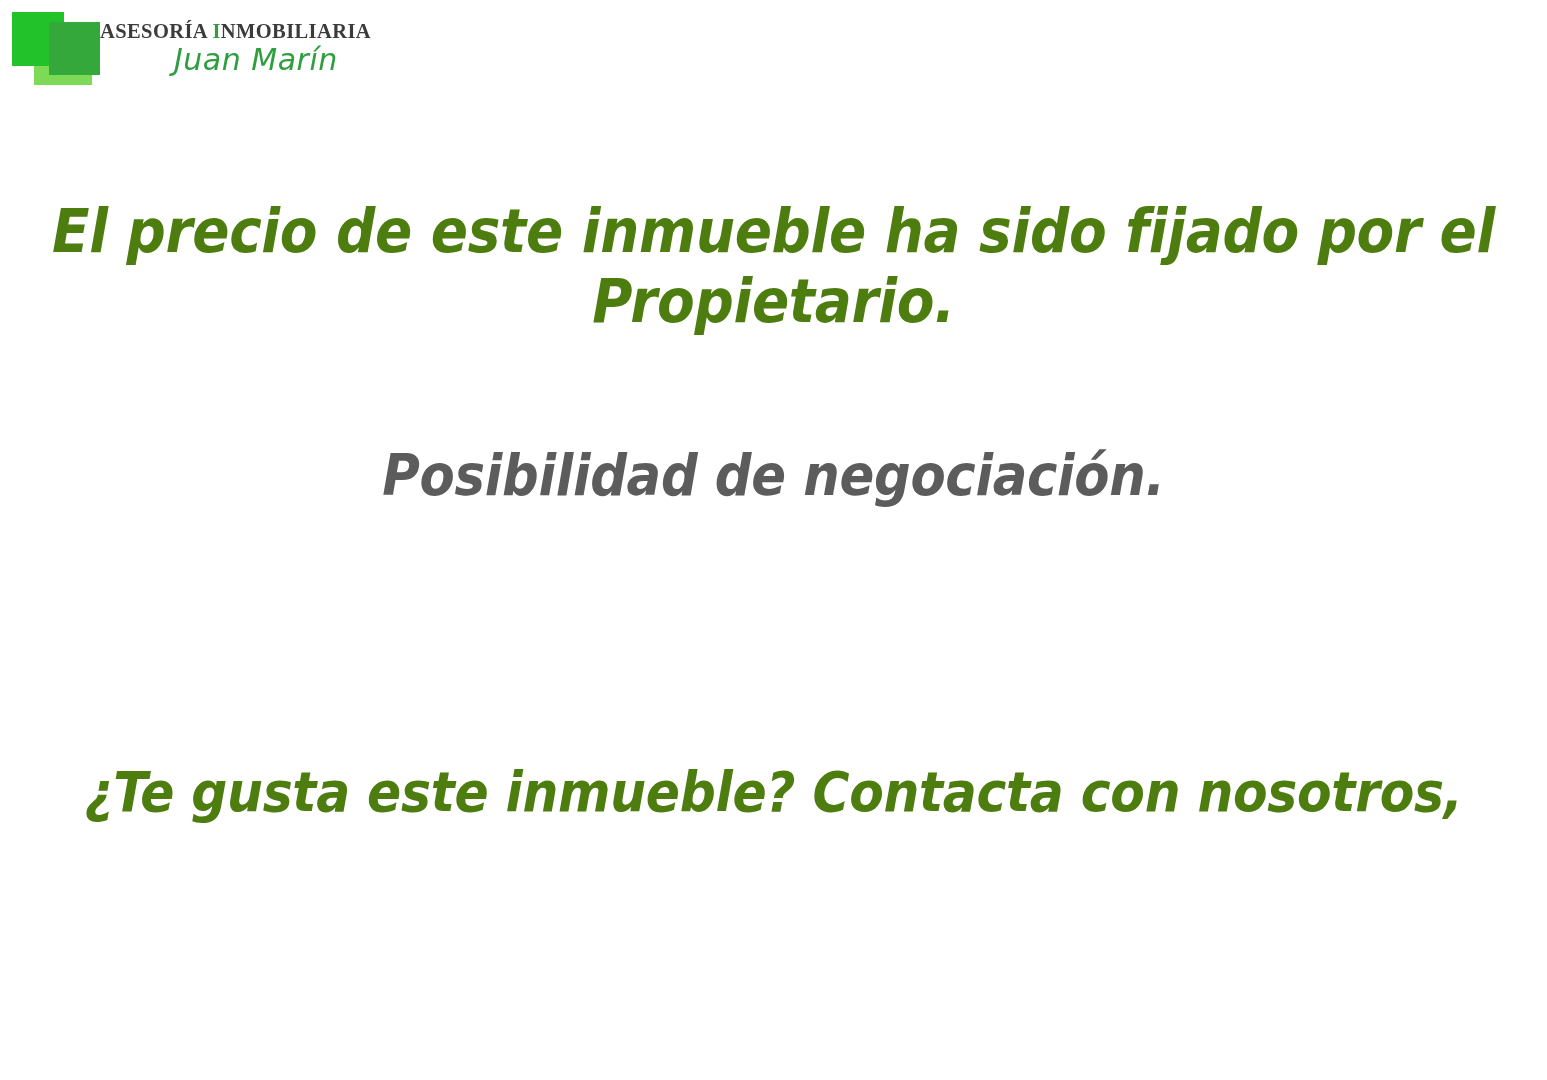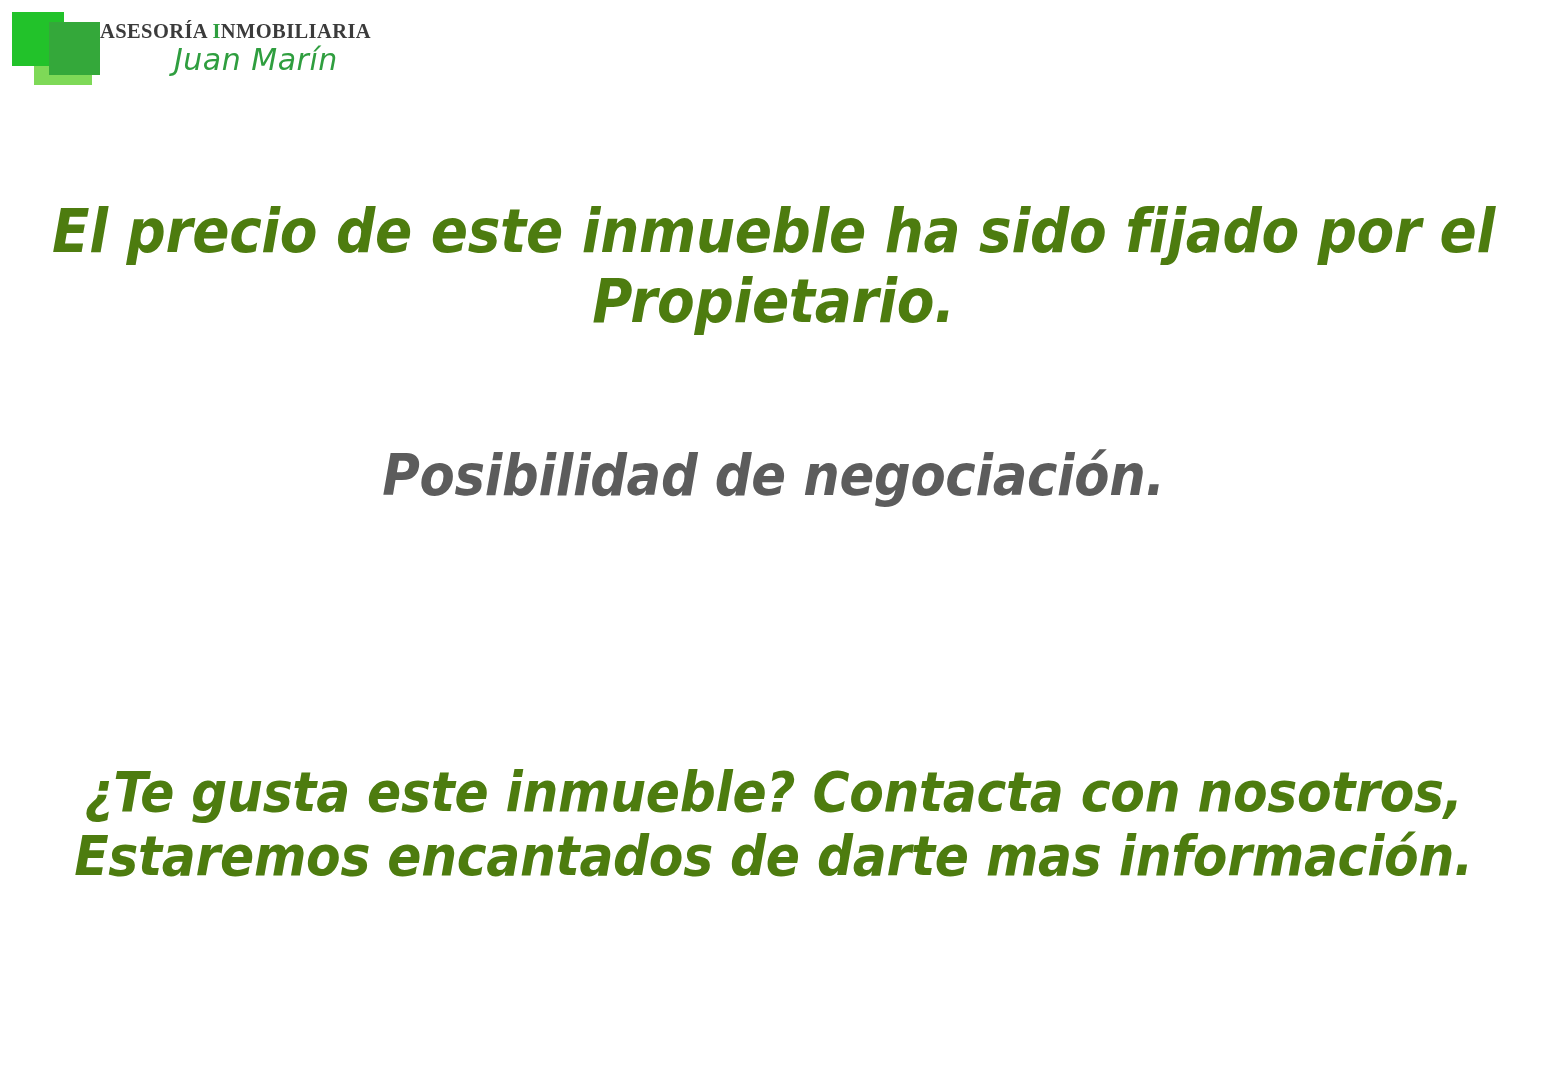--- a/index.html
+++ b/index.html
@@ -170,20 +170,19 @@
     <div class="line green">El precio de este inmueble ha sido fijado por el</div>
     <div class="line green">Propietario.</div>
   </div>
 
   <div class="copy block-posibilidad">
     <div class="line gray">Posibilidad de negociación.</div>
   </div>
 
   <div class="copy block-contacta">
     <div class="line green">¿Te gusta este inmueble? Contacta con nosotros,</div>
-    <div class="line green">Estaremos encantados de darte mas información.</div>
   </div>
 
   <div class="copy block-gracias">
     <div class="line gray">Gracias</div>
   </div>
 
 </div>
 
 </body></html>

